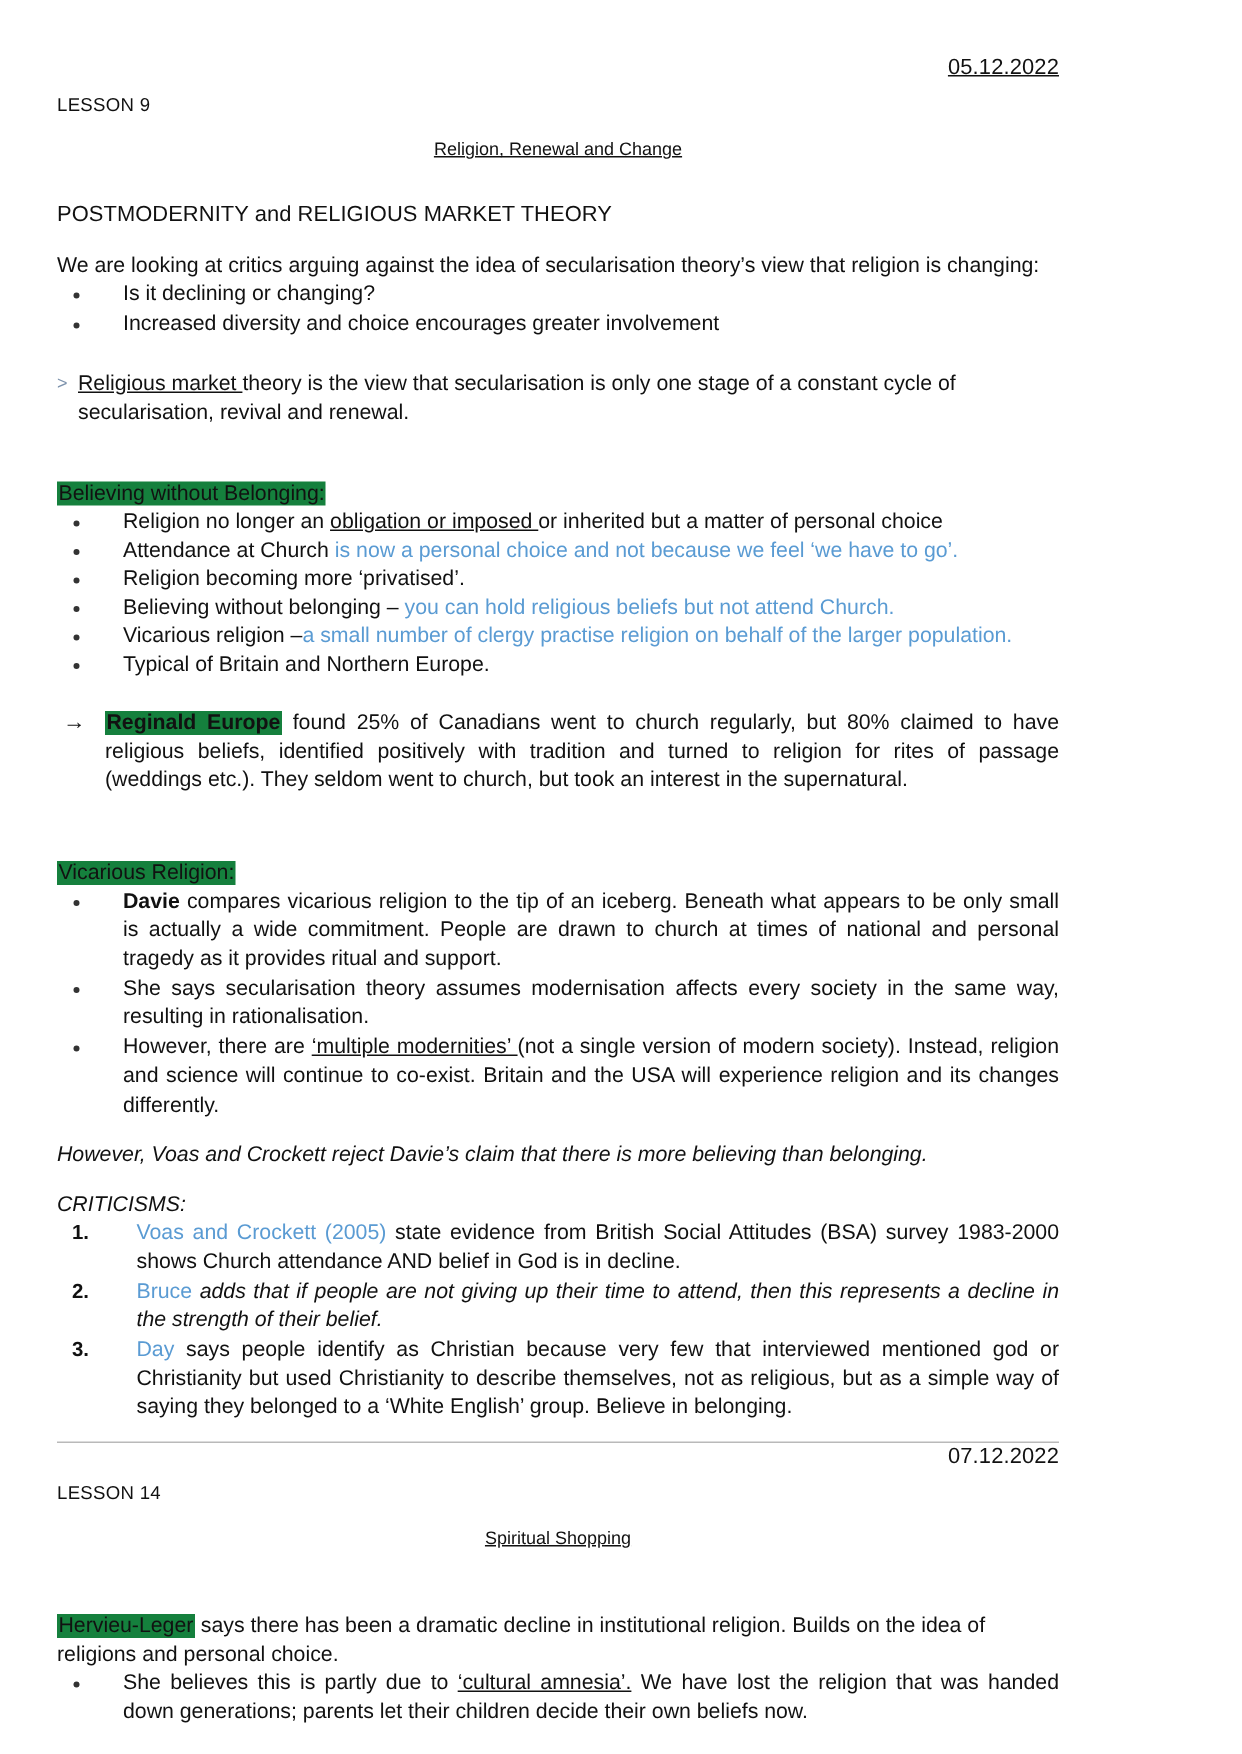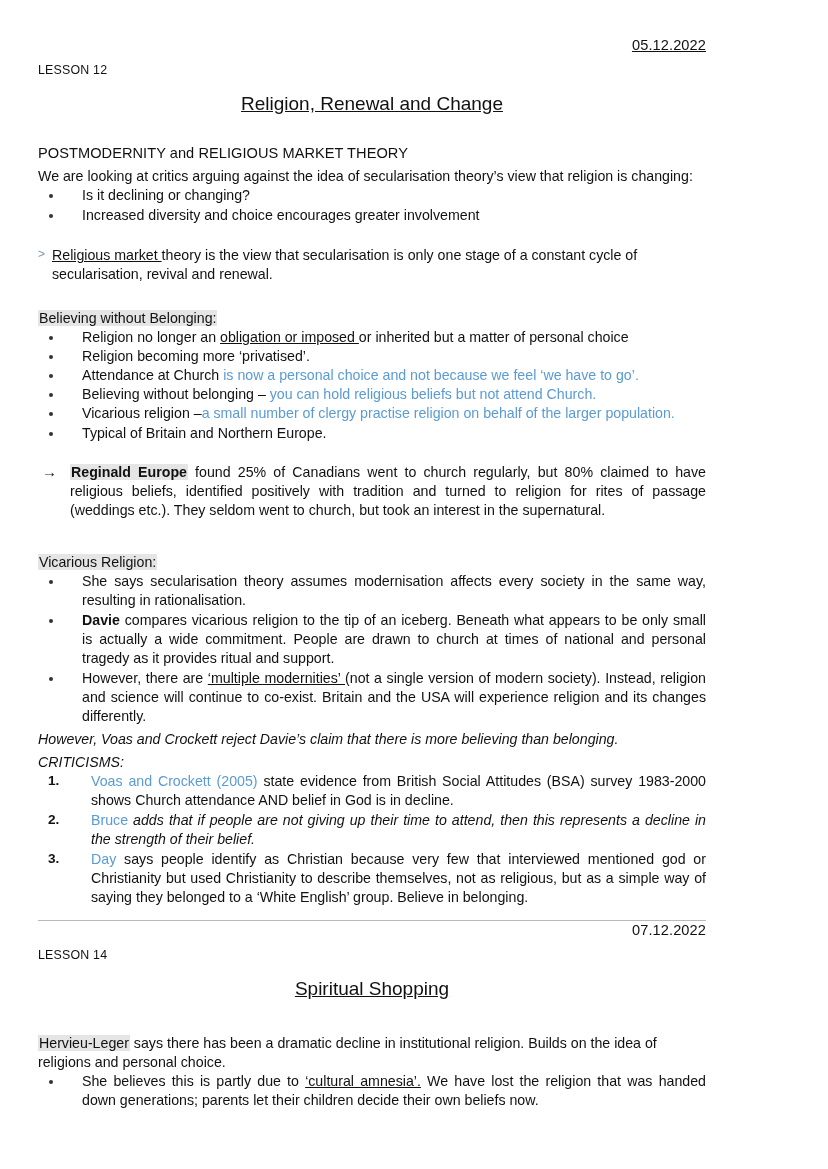--- a/index.html
+++ b/index.html
@@ -36,33 +36,33 @@
   .date-line.plain .u { text-decoration: none; }
 
   .lesson-label {
     font-size: 12.4px;
     letter-spacing: .2px;
     margin-top: 6px;
   }
 
   .doc-title {
     text-align: center;
-    font-size: 19px;
+    font-size: 12px;
     text-decoration: underline;
     margin-top: 13px;
   }
 
   .section-caps {
     margin-top: 27px;
     font-size: 14.6px;
     letter-spacing: .05px;
   }
 
   .para {
-    margin-top: 4px;
+    margin-top: 14px;
     font-size: 14.2px;
   }
   .spacer-md { height: 20px; }
   .spacer-lg { height: 28px; }
 
   
   ul.bullets {
     list-style: none;
     margin: 0;
     padding: 0;
@@ -145,21 +145,21 @@
     content: counter(crit) ".";
     position: absolute;
     left: 10px;
     top: 0;
     font-weight: 700;
     font-size: 13.6px;
   }
 
   
   .hl {
-    background: #e5e5e5;
+    background: #15803d;
     padding: 0 1px;
   }
   .blue { color: #5a9bd3; }
   .b { font-weight: 700; }
   .i { font-style: italic; }
   .u { text-decoration: underline; }
 
   hr.divider {
     border: 0;
     border-top: 1px solid #b9b9b9;
@@ -169,21 +169,21 @@
 </head>
 <body>
 
 <div class="page">
   <div class="doc">
 
     <div class="date-line">
       <span class="u">05.12.2022</span>
     </div>
 
-    <div class="lesson-label">LESSON 12</div>
+    <div class="lesson-label">LESSON 9</div>
 
     <div class="doc-title">Religion, Renewal and Change</div>
 
     <div class="section-caps">POSTMODERNITY and RELIGIOUS MARKET THEORY</div>
 
     <div class="para">We are looking at critics arguing against the idea of secularisation theory’s view that religion is changing:</div>
 
     <ul class="bullets">
       <li>Is it declining or changing?</li>
       <li>Increased diversity and choice encourages greater involvement</li>
@@ -200,42 +200,42 @@
     <div class="para">
       <span class="hl">Believing without Belonging:</span>
     </div>
 
     <ul class="bullets tight">
       <li><span>Religion no longer an </span><span class="u">obligation or imposed </span><span>or inherited but a matter of personal choice</span></li>
     </ul>
 
 
     <ul class="bullets tight">
+      <li><span>Attendance at Church </span><span class="blue">is now a personal choice and not because we feel ‘we have to go’.</span></li>
       <li><span>Religion becoming more ‘privatised’.</span><span class="blue"></span></li>
-      <li><span>Attendance at Church </span><span class="blue">is now a personal choice and not because we feel ‘we have to go’.</span></li>
       <li><span>Believing without belonging – </span><span class="blue">you can hold religious beliefs but not attend Church.</span></li>
       <li><span>Vicarious religion –</span><span class="blue">a small number of clergy practise religion on behalf of the larger population.</span></li>
       <li><span>Typical of Britain and Northern Europe.</span><span class="blue"></span></li>
     </ul>
 
     <div class="spacer-md"></div>
 
     <ul class="arrows">
       <li><span class="hl b">Reginald  Europe</span><span> found 25% of Canadians went to church regularly, but 80% claimed to have religious beliefs, identified positively with tradition and turned to religion for rites of passage (weddings etc.). They seldom went to church, but took an interest in  the supernatural.</span></li>
     </ul>
 
     <div class="spacer-lg"></div>
 
     <div class="para">
       <span class="hl">Vicarious Religion:</span>
     </div>
 
     <ul class="bullets">
+      <li><span class="b">Davie</span><span> compares vicarious religion to the tip of an iceberg. Beneath what appears to be only small is actually a wide commitment. People are drawn to church at times of national and personal tragedy as it provides ritual and support.</span></li>
       <li><span> She says secularisation theory assumes modernisation affects every society in the same way, resulting in rationalisation.</span></li>
-      <li><span class="b">Davie</span><span> compares vicarious religion to the tip of an iceberg. Beneath what appears to be only small is actually a wide commitment. People are drawn to church at times of national and personal tragedy as it provides ritual and support.</span></li>
       <li><span>However, there are </span><span class="u">‘multiple modernities’ </span><span>(not a single version of modern society). Instead, religion and science will continue to co-exist. Britain and the USA will experience religion and its changes differently.</span></li>
     </ul>
 
     <div class="para i">However, Voas and Crockett reject Davie’s claim that there is more believing than belonging.</div>
     <div class="para i">CRITICISMS:</div>
 
     <ol class="nums">
       <li><span class="blue">Voas and Crockett (2005)</span><span> state evidence from British Social Attitudes (BSA) survey 1983-2000 shows Church attendance AND belief in God is in decline.</span></li>
       <li><span class="blue">Bruce</span><span class="i"> adds that if people are not giving up their time to attend, then this represents a decline in the strength of their belief.</span></li>
       <li><span class="blue">Day</span><span> says people identify as Christian because very few that interviewed mentioned god or Christianity but used Christianity to describe themselves, not as religious, but as  a simple way of saying they belonged to a ‘White English’ group. Believe in belonging.</span></li>

